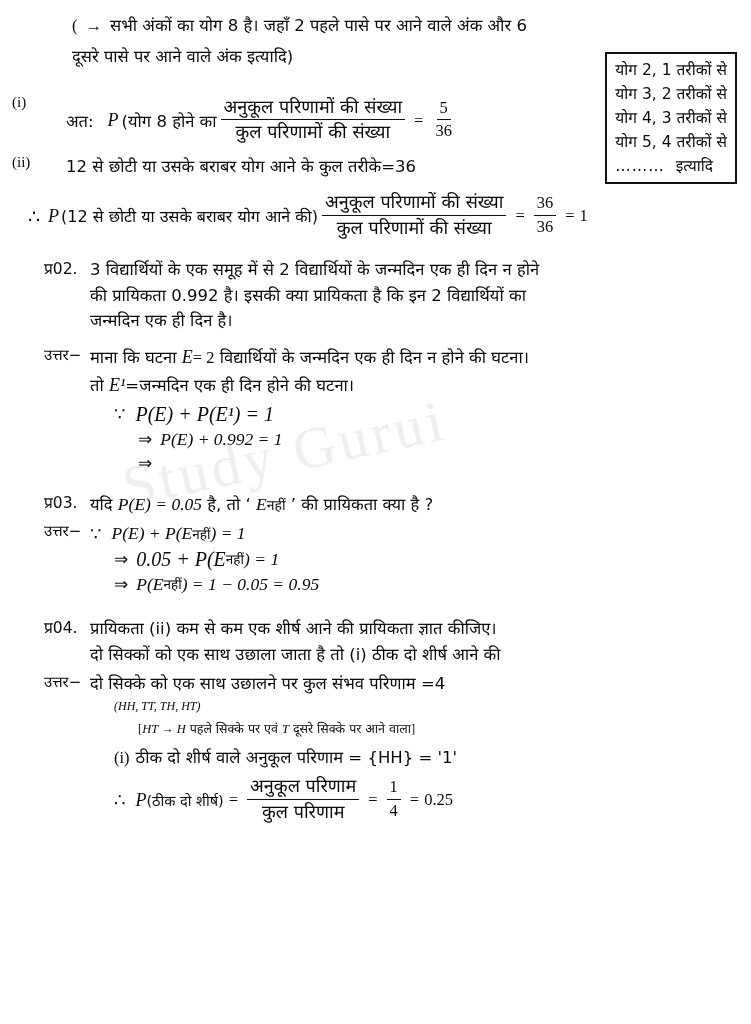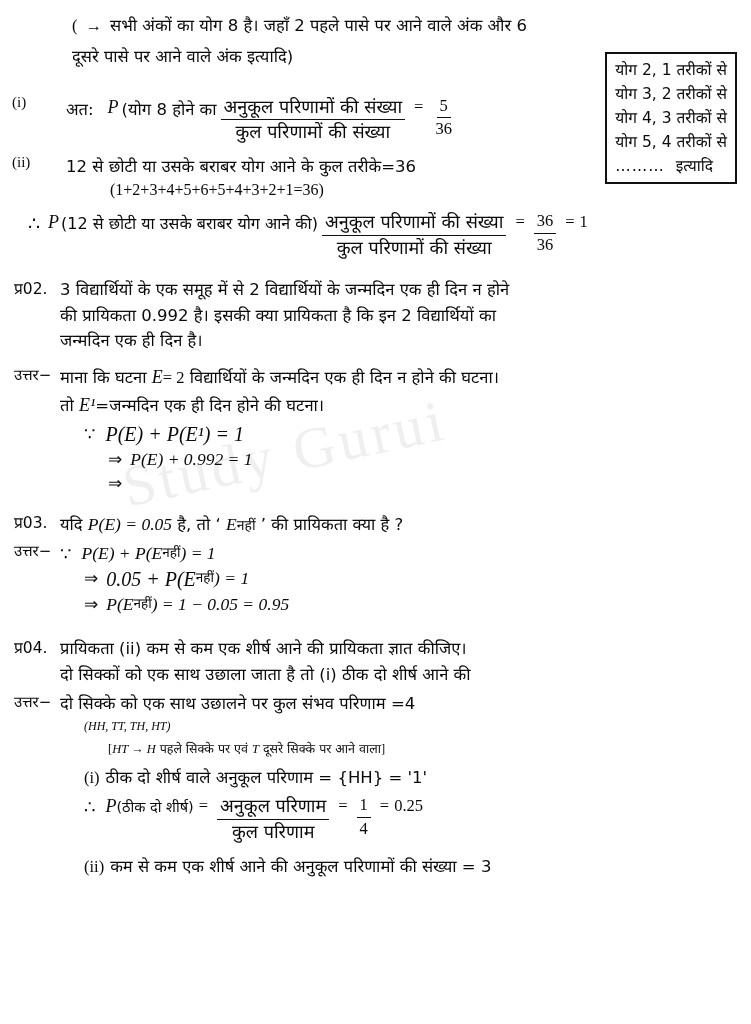--- a/index.html
+++ b/index.html
@@ -89,20 +89,21 @@
 
   
   .topblock {
     padding: 8px 18px 0 72px;
     font-size: 16.5px;
     line-height: 1.6;
   }
   .q-line {
     display: flex;
     margin-top: 4px;
+    padding-left: 30px;
   }
   .q-label {
     flex: 0 0 60px;
     font-size: 15.5px;
     padding-left: 14px;
     box-sizing: border-box;
     font-family: "DejaVu Sans", sans-serif;
   }
   .q-body {
     flex: 1 1 auto;
@@ -125,21 +126,21 @@
     font-size: 15.5px;
     line-height: 1.55;
     background: #fff;
     z-index: 3;
   }
   .sidebox div { white-space: nowrap; }
   .dots { letter-spacing: 1px; }
 
   .mathline {
     display: flex;
-    align-items: flex-start;
+    align-items: center;
     flex-wrap: nowrap;
     font-size: 16.5px;
     margin: 3px 0;
   }
   .eq { margin: 0 5px; font-family: "Liberation Serif", serif;}
 
   .small-note {
     font-size: 12.5px;
     font-family: "DejaVu Sans", sans-serif;
   }
@@ -202,21 +203,20 @@
     </div>
 
     <div class="sp6"></div>
 
     <div class="row">
       <div class="lbl serif">(ii)</div>
       <div style="flex:1 1 auto; padding-right:88px;">
         <div class="hindi body-text">12 से छोटी या उसके बराबर योग आने के कुल तरीके=36</div>
       </div>
     </div>
-    <div class="center-ish serif" style="font-size:16px; margin-top:2px;">(1+2+3+4+5+6+5+4+3+2+1=36)</div>
 
     <div class="sp10"></div>
 
     <div class="mathline" style="padding-left:28px;">
       <span class="serif" style="font-size:19px; margin-right:8px;">∴</span>
       <span class="it" style="font-size:18px;">P</span>
       <span class="hindi" style="margin-left:2px; font-size:16px;">(12 से छोटी या उसके बराबर योग आने की)</span>
       <span class="frac fs-small">
         <span class="top hindi">अनुकूल परिणामों की संख्या</span>
         <span class="bot hindi">कुल परिणामों की संख्या</span>
@@ -335,20 +335,17 @@
           </span>
           <span class="eq">=</span>
           <span class="frac num">
             <span class="top">1</span>
             <span class="bot">4</span>
           </span>
           <span class="eq">=</span>
           <span class="num">0.25</span>
         </div>
 
-        <div class="indent1 body-text" style="margin-top:10px;">
-          <span class="serif" style="margin-right:6px;">(ii)</span><span class="hindi">कम से कम एक शीर्ष आने की अनुकूल परिणामों की संख्या = 3</span>
-        </div>
       </div>
     </div>
 
   </div>
 </div>
 
 </body></html>

